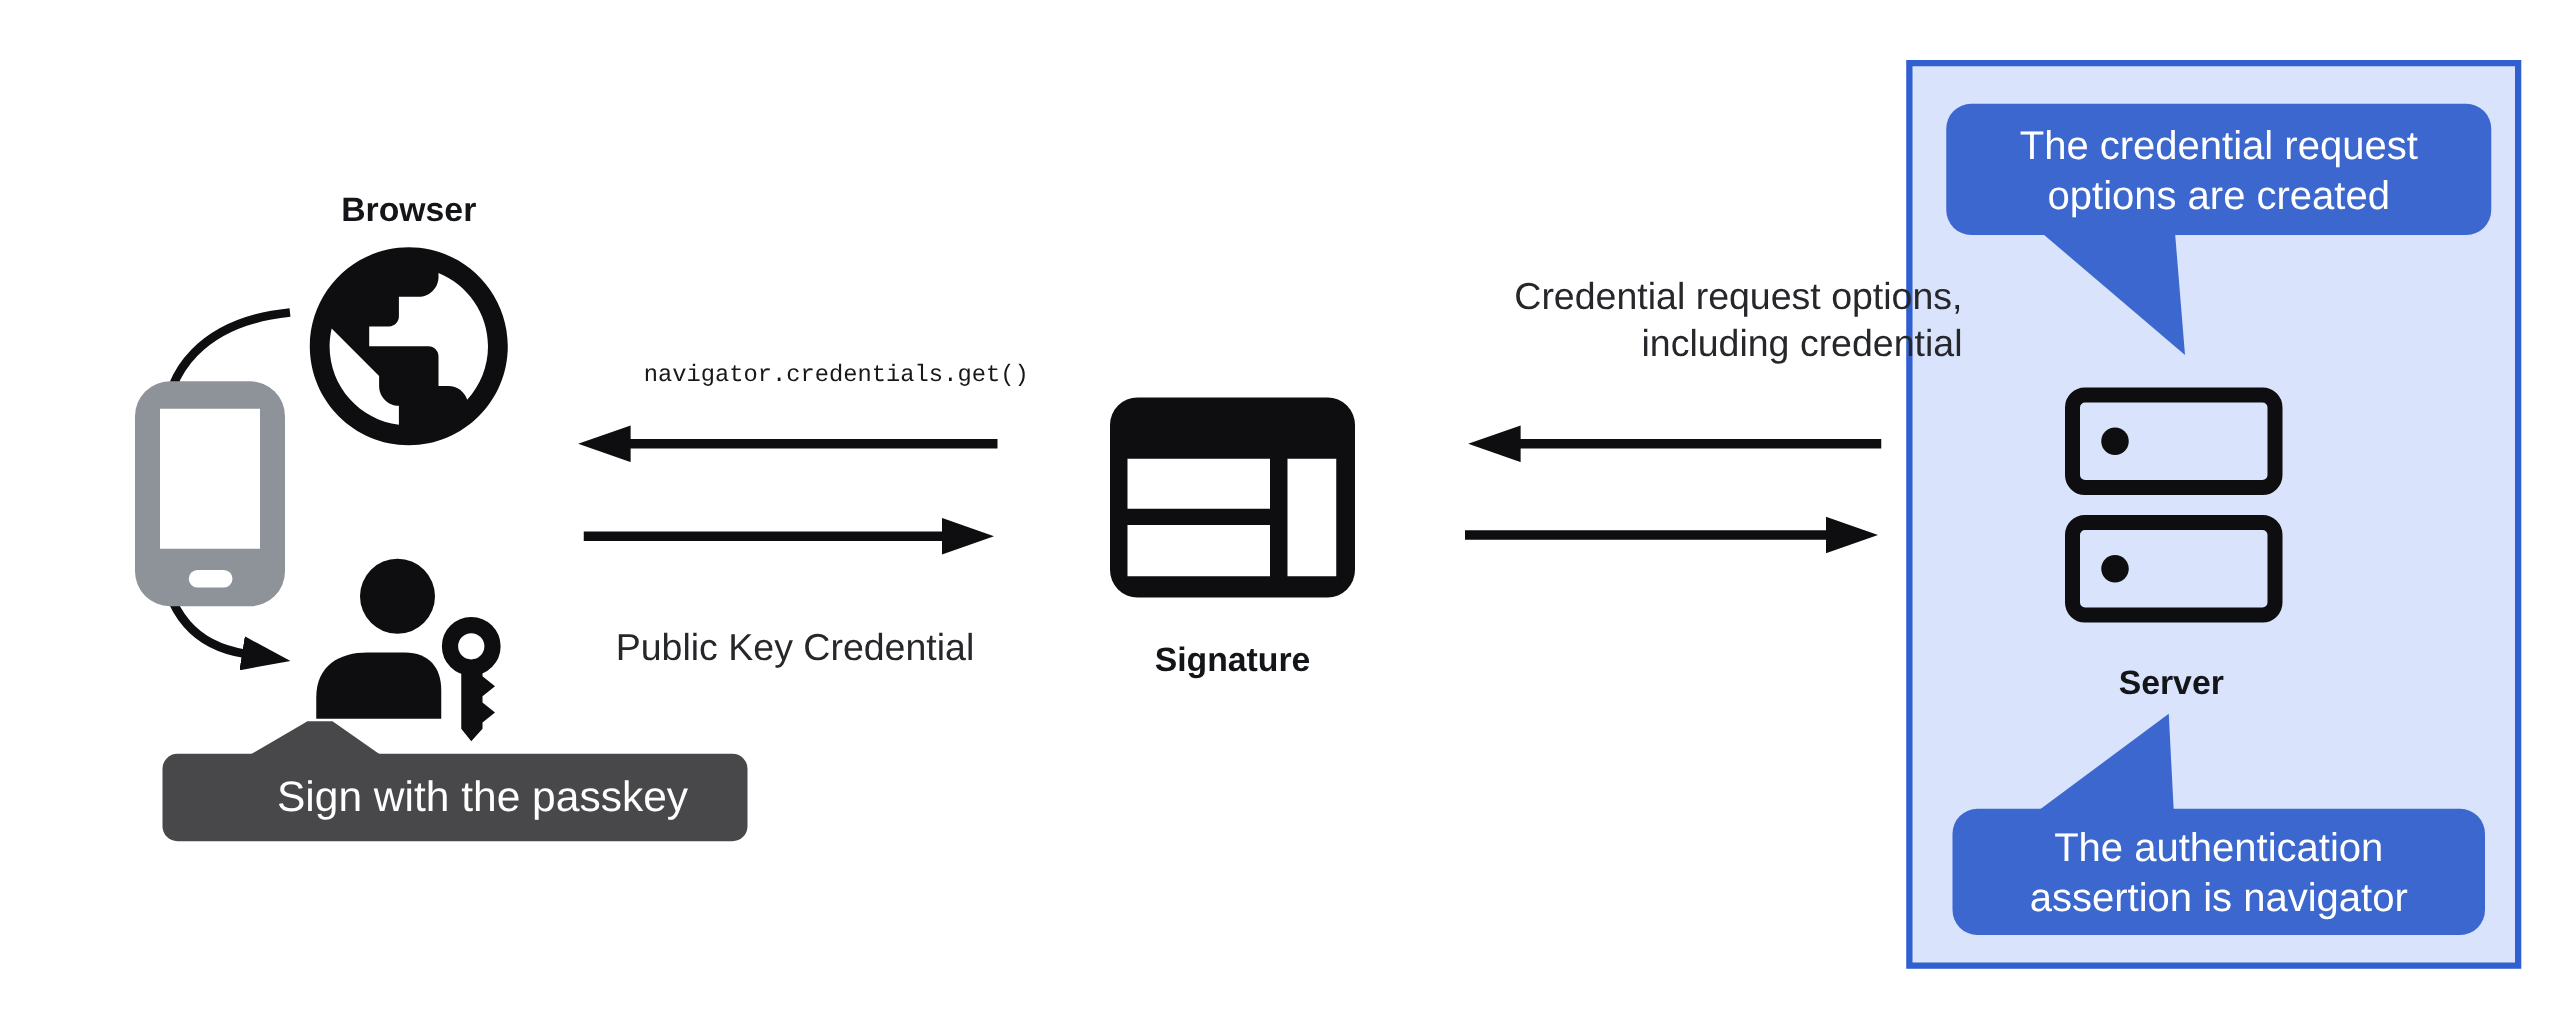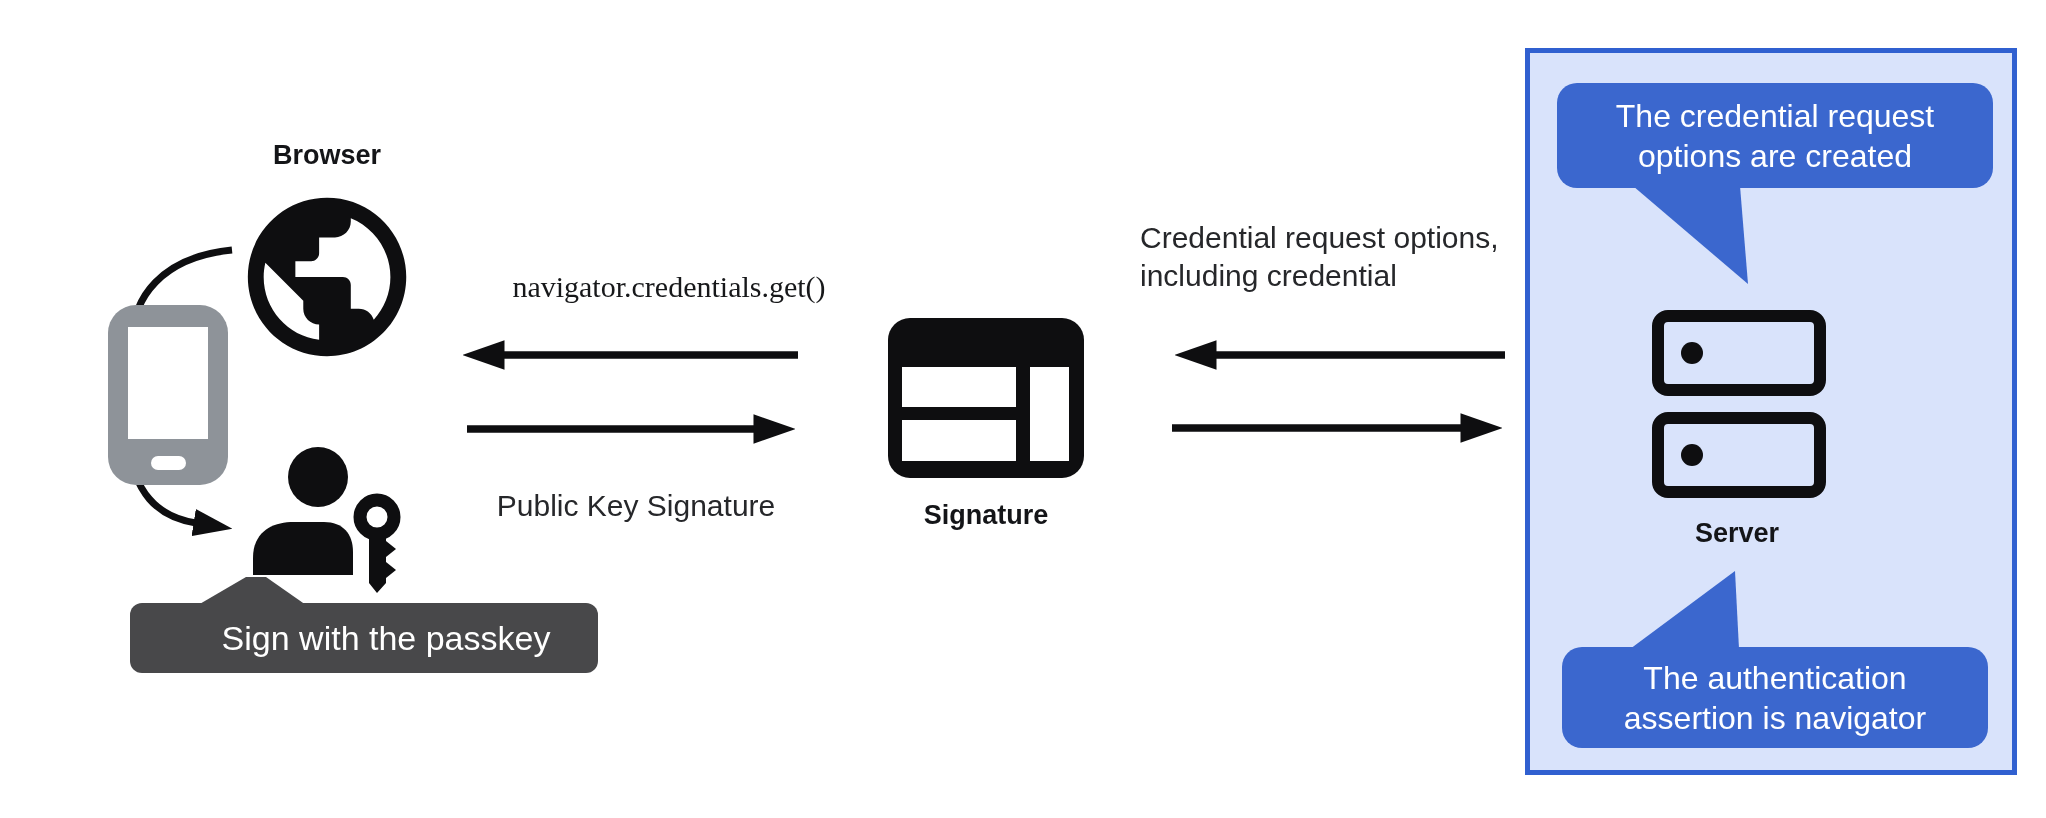--- a/index.html
+++ b/index.html
@@ -23,38 +23,38 @@
   }
   
   .panel{
     position:absolute;left:1525px;top:48px;width:492px;height:727px;
     box-sizing:border-box;
     background:var(--panel-fill);
     border:5px solid var(--panel-border);
     z-index:1;
   }
   svg.layer{position:absolute;left:0;top:0;z-index:2;}
-  .txt{position:absolute;z-index:3;}
+  .txt{position:absolute;z-index:3;text-align:right;}
 
   
   .ink-fill{fill:var(--ink);}
   .ink-stroke{stroke:var(--ink);fill:none;}
   .gray-fill{fill:var(--phone-gray);}
   .white-fill{fill:#ffffff;}
   .blue-fill{fill:var(--bubble-blue);}
   .tool-fill{fill:var(--tooltip-gray);}
 
   
   .lbl{font-size:30px;line-height:38px;color:var(--text);}
   .lbl-bold{font-size:27px;font-weight:bold;color:#141518;}
   .code{
-    font-family:Liberation Serif, serif;
-    font-size:30px;line-height:34px;color:#17181a;
+    font-family:Liberation Mono, monospace;
+    font-size:19px;line-height:34px;color:#17181a;
   }
-  .center{text-align:center;}
+  .center{text-align:center;margin-top:13px;}
   .bubble{
     background:var(--bubble-blue);
     border-radius:20px;
     color:#ffffff;
     display:flex;flex-direction:column;justify-content:center;align-items:center;
     font-size:32px;line-height:40px;
   }
   .bubble span{display:block;}
   .tooltip{
     background:var(--tooltip-gray);
@@ -141,21 +141,21 @@
     </g>
   </svg>
 
   <div class="txt lbl-bold center" style="left:247px;top:140px;width:160px;">Browser</div>
 
 
   <div class="txt tooltip" style="left:130px;top:603px;width:424px;height:70px;padding-left:44px;">Sign with the passkey</div>
 
   <div class="txt code center" style="left:419px;top:270px;width:500px;">navigator.credentials.get()</div>
 
-  <div class="txt lbl center" style="left:436px;top:487px;width:400px;">Public Key Signature</div>
+  <div class="txt lbl center" style="left:436px;top:487px;width:400px;">Public Key Credential</div>
 
   <div class="txt lbl-bold center" style="left:886px;top:500px;width:200px;">Signature</div>
 
   <div class="txt lbl two-line" style="left:1140px;top:219px;width:430px;">
     <span>Credential request options,</span>
     <span>including credential</span>
   </div>
 
 
   <div class="txt bubble" style="left:1557px;top:83px;width:436px;height:105px;">

